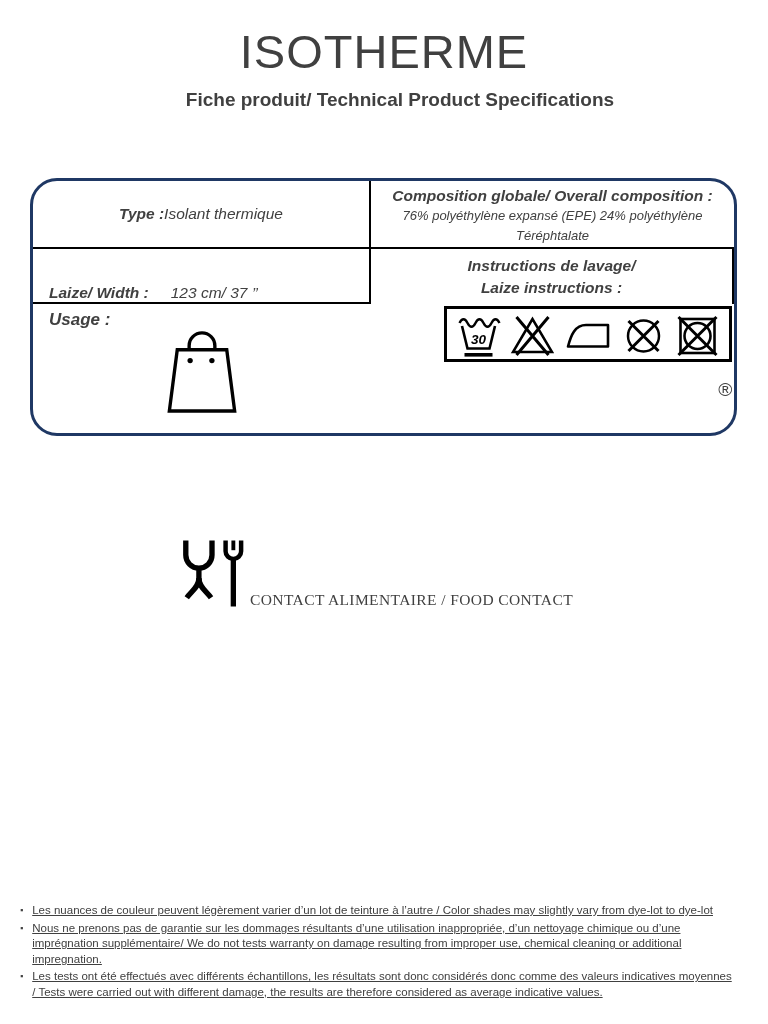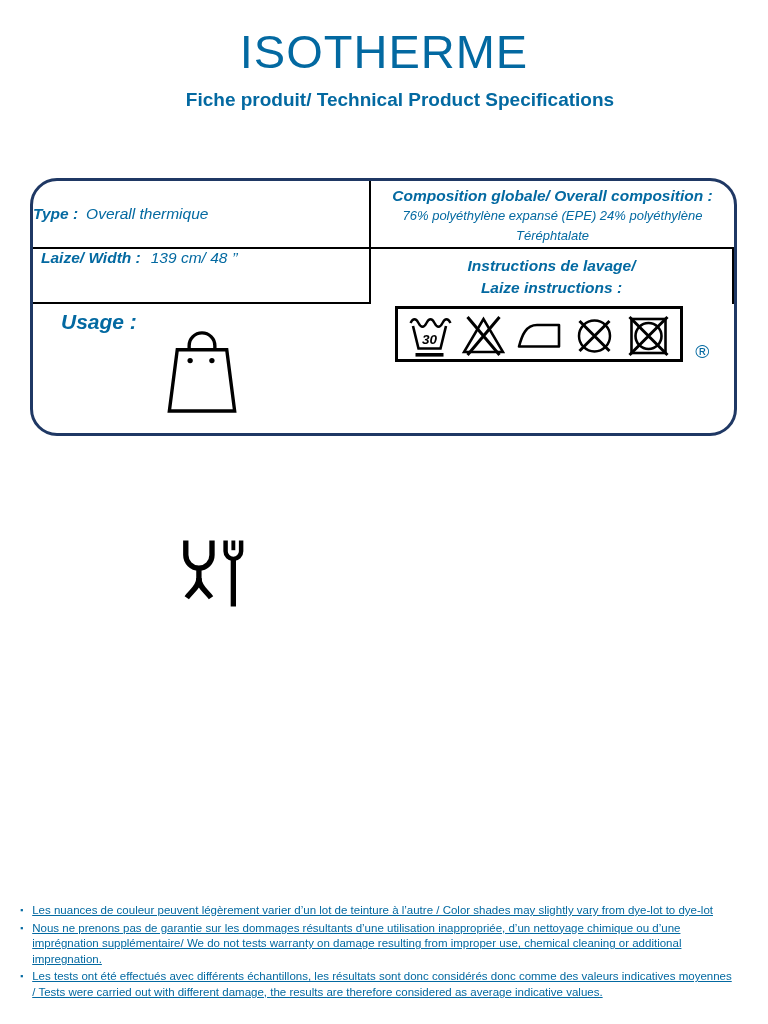--- a/index.html
+++ b/index.html
@@ -1,54 +1,54 @@
 <!DOCTYPE html>
 <html><head>
 <meta charset="utf-8">
 <style>
   * { margin:0; padding:0; box-sizing:border-box; }
   html,body { background:#ffffff; }
   .page {
     position:relative; width:768px; height:1024px; background:#ffffff;
-    font-family:"Liberation Sans", sans-serif; color:#0369a1; overflow:hidden;
+    font-family:"Liberation Sans", sans-serif; color:#404040; overflow:hidden;
   }
   .title {
     position:absolute; top:28px; left:0; width:100%; text-align:center;
     font-size:47px; font-weight:400; letter-spacing:1px; line-height:1;
   }
   .subtitle {
     position:absolute; top:89px; left:16px; width:100%; text-align:center;
     font-size:19px; font-weight:700;
   }
   .spec-table {
     position:absolute; left:30px; top:178px; width:707px; height:258px;
     border:3px solid #1f3864; border-radius:27px; overflow:hidden;
     display:grid; grid-template-columns:338px 1fr; grid-template-rows:68px 55px 1fr;
   }
   .cell { position:relative;font-style:italic; }
   .col-left { border-right:2px solid #000; }
   .row-sep { border-bottom:2px solid #000; }
-  .cell-type { display:flex; align-items:center; gap:8px; font-size:15.5px; }
+  .cell-type { display:flex; align-items:center; justify-content:center; gap:0; font-size:15.5px; }
   .cell-type b { font-weight:700; }
   .cell-comp { text-align:center; padding:5px 4px 0 4px; }
   .cell-comp .hdr { font-size:15.5px; font-weight:700; line-height:20px; }
   .cell-comp .val { font-size:13px; line-height:20px; }
-  .cell-laize { display:flex; align-items:flex-start; gap:10px; padding-left:8px; font-size:15.5px; }
+  .cell-laize { display:flex; align-items:flex-end; gap:22px; padding-left:16px; font-size:15.5px; }
   .cell-laize b { font-weight:700; }
   .cell-poids { display:flex; align-items:center; justify-content:space-between; padding:0 14px 0 8px; font-size:15.5px; }
   .cell-poids b { font-weight:700; }
   .cell-care { text-align:center; padding-top:6px; }
   .care-hdr { font-size:15.5px; font-weight:700; line-height:22px; }
-  .care-row { display:flex; align-items:flex-end; gap:12px; margin:7px 0 0 24px; }
+  .care-row { display:flex; align-items:flex-end; gap:18px; margin:7px 0 0 24px;flex-direction:column; }
   .care-box {
     display:flex; align-items:center; gap:7px; border:3px solid #000;
     padding:4px 8px; height:56px; background:#fff;
   }
   .reg-mark { font-size:19px; line-height:1; padding-bottom:1px; font-weight:400; }
-  .cell-usage { padding:6px 0 0 28px; font-size:21px;border-radius:26px; }
+  .cell-usage { padding:6px 0 0 16px; font-size:17px;border-radius:26px; }
   .cell-usage b { font-weight:700; }
   .bag-wrap { position:absolute; left:50%; top:17px; transform:translateX(-50%); }
   .food-contact { position:absolute; left:179px; top:536px; display:flex; align-items:flex-end; gap:5px; }
   .food-contact .fc-label {
     font-family:"Liberation Serif", serif; font-size:15.5px; letter-spacing:0.4px;
     padding-bottom:2px; white-space:nowrap;
   }
   .footnotes { position:absolute; left:18px; top:903px; width:722px; }
   .footnote { display:flex; gap:9px; font-size:11.5px; line-height:15.6px; margin-bottom:2px; }
   .footnote .bullet { flex:0 0 auto; font-size:9px; line-height:15.6px; padding-left:2px; }
@@ -62,30 +62,30 @@
 
 <div class="page">
 
   <div class="title">ISOTHERME</div>
   <div class="subtitle">Fiche produit/ Technical Product Specifications</div>
 
   <div class="spec-table">
 
     <div class="cell col-left row-sep cell-type">
       <b>Type :</b>
-      <span>Overall thermique</span>
+      <span>Isolant thermique</span>
     </div>
     <div class="cell row-sep cell-comp">
       <div class="hdr">Composition globale/ Overall composition :</div>
       <div class="val">76% polyéthylène expansé (EPE) 24% polyéthylène Téréphtalate</div>
     </div>
 
     <div class="cell col-left row-sep cell-laize">
       <b>Laize/ Width :</b>
-      <span>139 cm/ 48 ’’</span>
+      <span>123 cm/ 37 ’’</span>
     </div>
 
     <div class="cell col-left cell-care">
       <div class="care-hdr">Instructions de lavage/</div>
       <div class="care-hdr">Laize instructions :</div>
       <div class="care-row">
         <div class="care-box">
 
           <svg width="47" height="48" viewBox="0 0 46 48">
             <path class="stroked" stroke-width="2.4" d="M4,13 c2.5,-5 5.5,-5 8,0 c2.5,5 5.5,5 8,0 c2.5,-5 5.5,-5 8,0 c2.5,5 5.5,5 8,0 c2.5,-5 5.5,-5 8,0"></path>
@@ -135,20 +135,21 @@
   <div class="food-contact">
     <svg width="66" height="75" viewBox="0 0 68 76">
       <path class="stroked" stroke-width="5.5" d="M7,4 V19 a13.5,13.5 0 0 0 27,0 V4"></path>
       <path class="stroked" stroke-width="5.5" d="M20.5,34 V46"></path>
       <path class="stroked" stroke-width="5.5" d="M20.5,43 C20.5,52 13,56 8,63"></path>
       <path class="stroked" stroke-width="5.5" d="M20.5,43 C20.5,52 28,56 33,63"></path>
       <path class="stroked" stroke-width="4.6" d="M48,4 V15 a8,8 0 0 0 16,0 V4"></path>
       <path class="stroked" stroke-width="4" d="M56,4 V14"></path>
       <path class="stroked" stroke-width="5.5" d="M56,23 V72"></path>
     </svg>
+    <span class="fc-label">CONTACT ALIMENTAIRE / FOOD CONTACT</span>
   </div>
 
   <div class="footnotes">
     <div class="footnote">
       <span class="bullet">▪</span>
       <span class="ftext">Les nuances de couleur peuvent légèrement varier d’un lot de teinture à l’autre / Color shades may slightly vary from dye-lot to dye-lot</span>
     </div>
     <div class="footnote">
       <span class="bullet">▪</span>
       <span class="ftext">Nous ne prenons  pas de garantie sur les dommages résultants d’une utilisation inappropriée, d’un nettoyage chimique ou d’une imprégnation supplémentaire/ We do not tests warranty on damage resulting from improper use, chemical cleaning or additional impregnation.</span>

